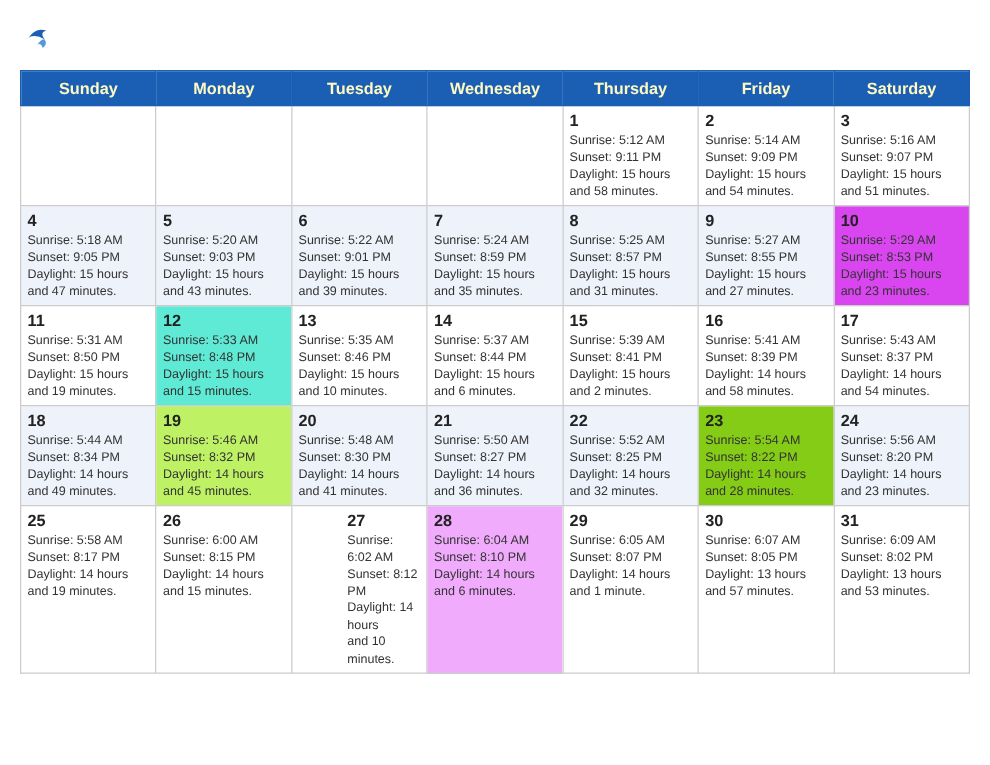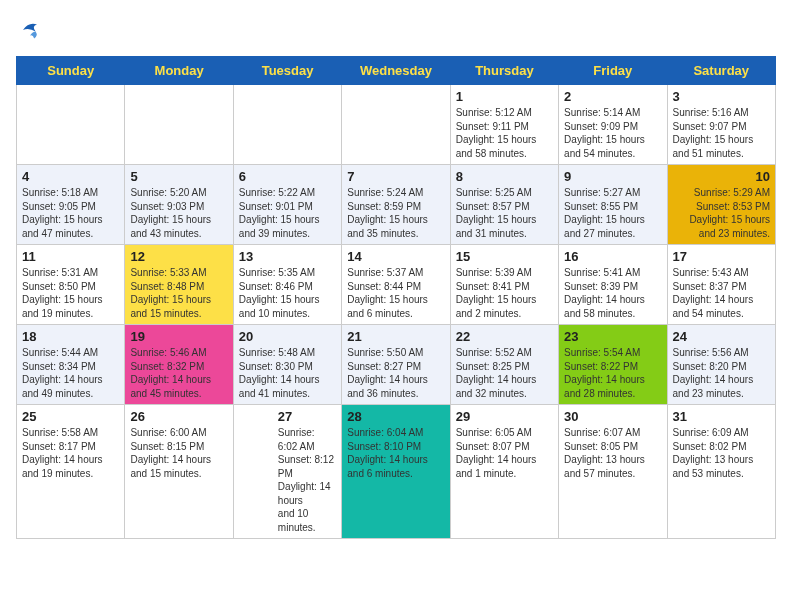--- a/index.html
+++ b/index.html
@@ -46,21 +46,21 @@
       font-size: 16px;
       color: #444;
     }
     table {
       width: 100%;
       border-collapse: collapse;
       table-layout: fixed;
     }
     .day-header {
       background-color: #1a5fb4;
-      color: #fde047;
+      color: #fef9c3;
       text-align: center;
       padding: 6px 4px;
       font-size: 13px;
       font-weight: bold;
       border: 1px solid #1a5fb4;
     }
     td {
       border: 1px solid #ccc;
       vertical-align: top;
       padding: 4px 5px;
@@ -158,31 +158,31 @@
           <div class="day-info">Sunrise: 5:24 AM<br>Sunset: 8:59 PM<br>Daylight: 15 hours<br>and 35 minutes.</div>
         </td>
         <td style="background: rgb(238, 242, 250);">
           <span class="day-num">8</span>
           <div class="day-info">Sunrise: 5:25 AM<br>Sunset: 8:57 PM<br>Daylight: 15 hours<br>and 31 minutes.</div>
         </td>
         <td style="background: rgb(238, 242, 250);">
           <span class="day-num">9</span>
           <div class="day-info">Sunrise: 5:27 AM<br>Sunset: 8:55 PM<br>Daylight: 15 hours<br>and 27 minutes.</div>
         </td>
-        <td style="background: #eab308; text-align: right;">
+        <td style="background: #d946ef;">
           <span class="day-num">10</span>
           <div class="day-info">Sunrise: 5:29 AM<br>Sunset: 8:53 PM<br>Daylight: 15 hours<br>and 23 minutes.</div>
         </td>
       </tr>
       <tr>
         <td style="background: rgb(255, 255, 255);">
           <span class="day-num">11</span>
           <div class="day-info">Sunrise: 5:31 AM<br>Sunset: 8:50 PM<br>Daylight: 15 hours<br>and 19 minutes.</div>
         </td>
-        <td style="background: #fde047;">
+        <td style="background: #5eead4;">
           <span class="day-num">12</span>
           <div class="day-info">Sunrise: 5:33 AM<br>Sunset: 8:48 PM<br>Daylight: 15 hours<br>and 15 minutes.</div>
         </td>
         <td style="background: rgb(255, 255, 255);">
           <span class="day-num">13</span>
           <div class="day-info">Sunrise: 5:35 AM<br>Sunset: 8:46 PM<br>Daylight: 15 hours<br>and 10 minutes.</div>
         </td>
         <td style="background: rgb(255, 255, 255);">
           <span class="day-num">14</span>
           <div class="day-info">Sunrise: 5:37 AM<br>Sunset: 8:44 PM<br>Daylight: 15 hours<br>and 6 minutes.</div>
@@ -198,21 +198,21 @@
         <td style="background: rgb(255, 255, 255);">
           <span class="day-num">17</span>
           <div class="day-info">Sunrise: 5:43 AM<br>Sunset: 8:37 PM<br>Daylight: 14 hours<br>and 54 minutes.</div>
         </td>
       </tr>
       <tr>
         <td style="background: rgb(238, 242, 250);">
           <span class="day-num">18</span>
           <div class="day-info">Sunrise: 5:44 AM<br>Sunset: 8:34 PM<br>Daylight: 14 hours<br>and 49 minutes.</div>
         </td>
-        <td style="background: #ec4899;">
+        <td style="background: #bef264;">
           <span class="day-num">19</span>
           <div class="day-info">Sunrise: 5:46 AM<br>Sunset: 8:32 PM<br>Daylight: 14 hours<br>and 45 minutes.</div>
         </td>
         <td style="background: rgb(238, 242, 250);">
           <span class="day-num">20</span>
           <div class="day-info">Sunrise: 5:48 AM<br>Sunset: 8:30 PM<br>Daylight: 14 hours<br>and 41 minutes.</div>
         </td>
         <td style="background: rgb(238, 242, 250);">
           <span class="day-num">21</span>
           <div class="day-info">Sunrise: 5:50 AM<br>Sunset: 8:27 PM<br>Daylight: 14 hours<br>and 36 minutes.</div>
@@ -236,21 +236,21 @@
           <div class="day-info">Sunrise: 5:58 AM<br>Sunset: 8:17 PM<br>Daylight: 14 hours<br>and 19 minutes.</div>
         </td>
         <td style="background: rgb(255, 255, 255);">
           <span class="day-num">26</span>
           <div class="day-info">Sunrise: 6:00 AM<br>Sunset: 8:15 PM<br>Daylight: 14 hours<br>and 15 minutes.</div>
         </td>
         <td style="background: rgb(255, 255, 255); padding-left: 44px;">
           <span class="day-num">27</span>
           <div class="day-info">Sunrise: 6:02 AM<br>Sunset: 8:12 PM<br>Daylight: 14 hours<br>and 10 minutes.</div>
         </td>
-        <td style="background: #14b8a6;">
+        <td style="background: #f0abfc;">
           <span class="day-num">28</span>
           <div class="day-info">Sunrise: 6:04 AM<br>Sunset: 8:10 PM<br>Daylight: 14 hours<br>and 6 minutes.</div>
         </td>
         <td style="background: rgb(255, 255, 255);">
           <span class="day-num">29</span>
           <div class="day-info">Sunrise: 6:05 AM<br>Sunset: 8:07 PM<br>Daylight: 14 hours<br>and 1 minute.</div>
         </td>
         <td style="background: rgb(255, 255, 255);">
           <span class="day-num">30</span>
           <div class="day-info">Sunrise: 6:07 AM<br>Sunset: 8:05 PM<br>Daylight: 13 hours<br>and 57 minutes.</div>

